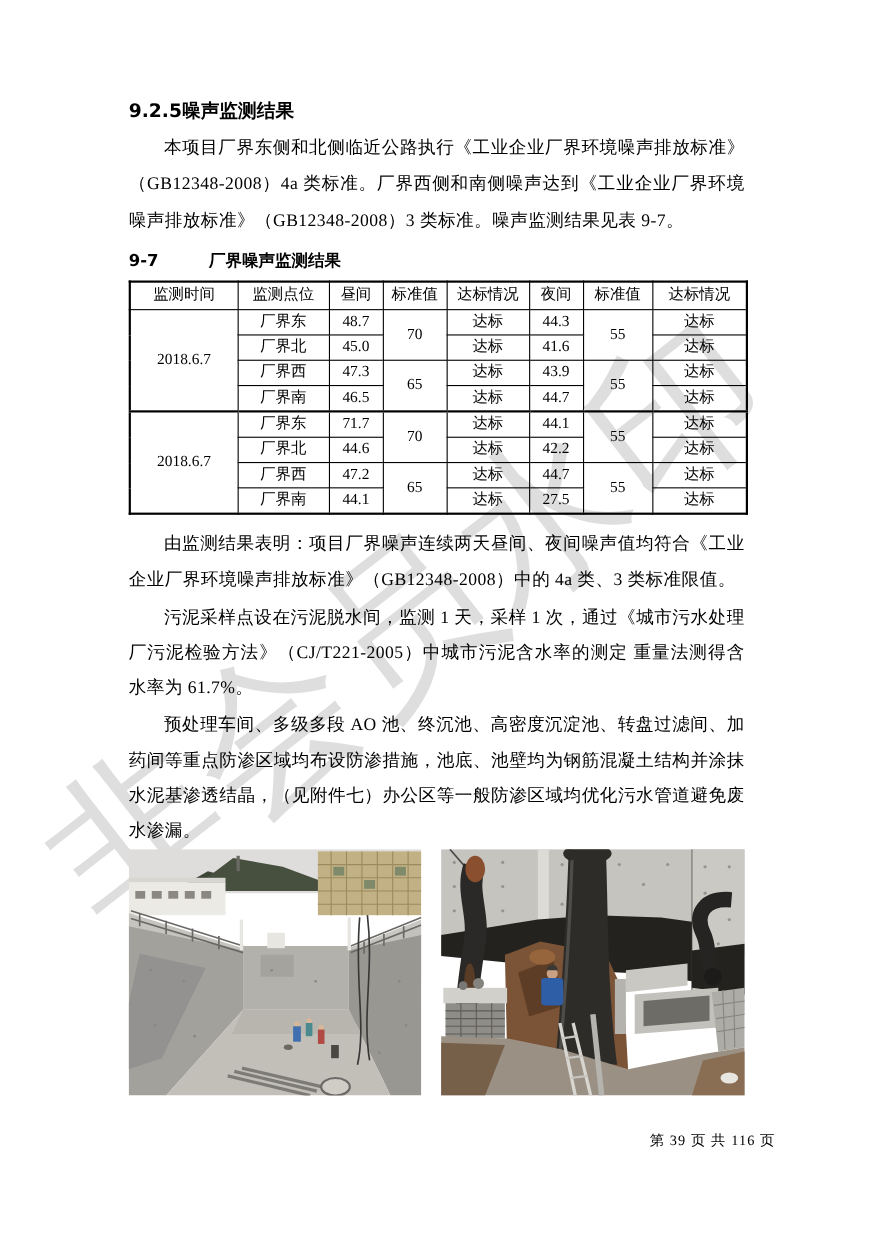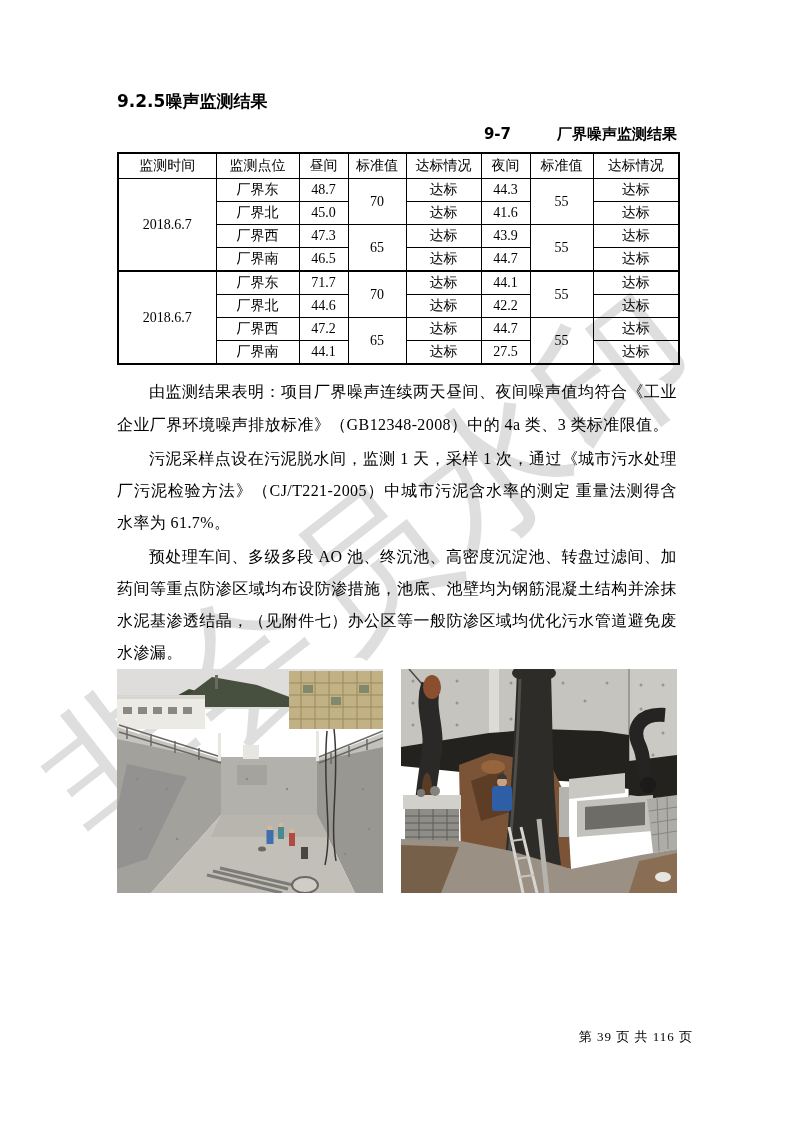--- a/index.html
+++ b/index.html
@@ -21,52 +21,53 @@
   }
   .sec-heading.h93{margin-top:8px;}
   .sec-heading.h94{margin-top:2px;}
   .para{
     font-size:16px;line-height:33px;margin:4px 0 0 0;
     text-align:justify;text-indent:2em;letter-spacing:.4px;
   }
   .para.tight{line-height:32px;margin-top:2px;}
   .para.after-table{margin-top:10px;}
   .table-caption{
-    display:flex;justify-content:flex-end;align-items:center;gap:46px;
+    display:flex;justify-content:flex-start;align-items:center;gap:46px;
     margin-top:8px;height:24px;font-weight:bold;font-size:15px;
     font-family:"DejaVu Sans",sans-serif;
   }
   table.noise{
     border-collapse:collapse;border:2px solid #000;margin-top:6px;
     width:561px;table-layout:fixed;background:transparent;
   }
   table.noise th,table.noise td{
     border:1px solid #000;text-align:center;vertical-align:middle;
     padding:0;font-weight:normal;font-size:14px;line-height:1;
   }
   table.noise th{height:24px;}
   table.noise td{height:22px;}
   tbody.block2 tr:first-child td{border-top:2px solid #000;}
   .photos{display:flex;gap:18px;margin-top:0;}
   .photos svg{display:block;}
   .footer{
-    position:absolute;top:1028px;right:100px;z-index:1;
+    position:absolute;top:1028px;right:88px;z-index:1;
     font-size:13px;letter-spacing:1px;
   }
 </style>
 </head>
 <body>
 
 <div class="page">
 
   <div class="watermark">非会员水印</div>
 
   <div class="content">
 
     <h2 class="sec-heading">9.2.5噪声监测结果</h2>
+    <p class="para">本项目厂界东侧和北侧临近公路执行《工业企业厂界环境噪声排放标准》（GB12348-2008）4a 类标准。厂界西侧和南侧噪声达到《工业企业厂界环境噪声排放标准》（GB12348-2008）3 类标准。噪声监测结果见表 9-7。</p>
 
     <div class="table-caption">
       <span>9-7</span>
       <span>厂界噪声监测结果</span>
     </div>
 
     <table class="noise">
       <colgroup>
         <col style="width:98px">
           <col style="width:83px">

